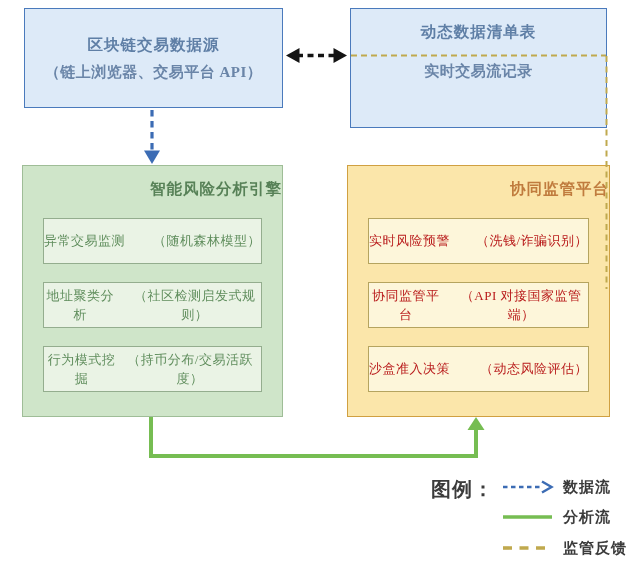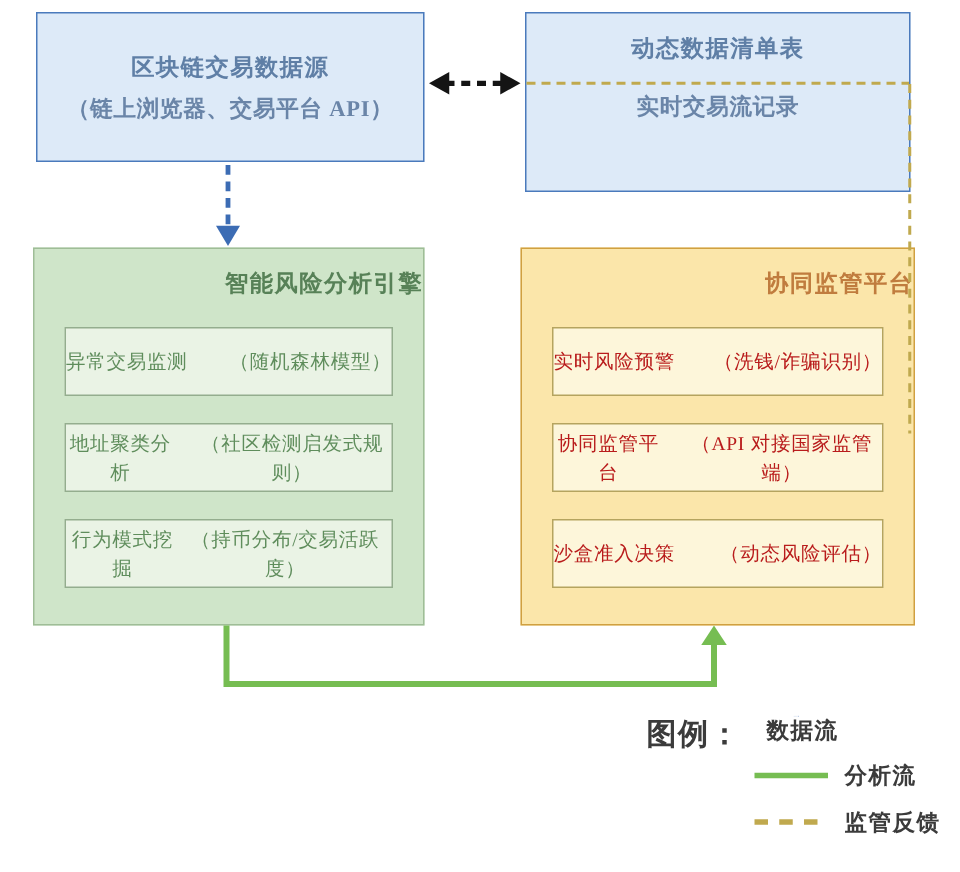--- a/index.html
+++ b/index.html
@@ -51,21 +51,21 @@
   
   .overlay { position: absolute; left: 0; top: 0; pointer-events: none; }
 
   
   .legend-title { position: absolute; left: 431px; top: 476px; font-size: 20px;
     font-weight: bold; color: var(--legend-text, #3b3b3b); letter-spacing: 1px; }
   .legend-row { position: absolute; left: 502px; height: 20px; display: flex; align-items: center; }
   .legend-row .glyph { width: 52px; height: 14px; display: block; }
   .legend-row .lbl { margin-left: 9px; font-size: 15px; font-weight: bold;
     color: var(--legend-text, #3b3b3b); letter-spacing: 1px; white-space: nowrap; }
-  #legend-row-1 { top: 477px; flex-direction: column; } #legend-row-2 { top: 507px; } #legend-row-3 { top: 538px; }
+  #legend-row-1 { top: 477px; } #legend-row-2 { top: 507px; } #legend-row-3 { top: 538px; }
 </style>
 </head>
 <body>
 
 <div class="canvas">
 
   <div class="box blue" id="box-source">
     <div class="box-title">区块链交易数据源</div>
     <div class="box-sub">（链上浏览器、交易平台 API）</div>
   </div>

